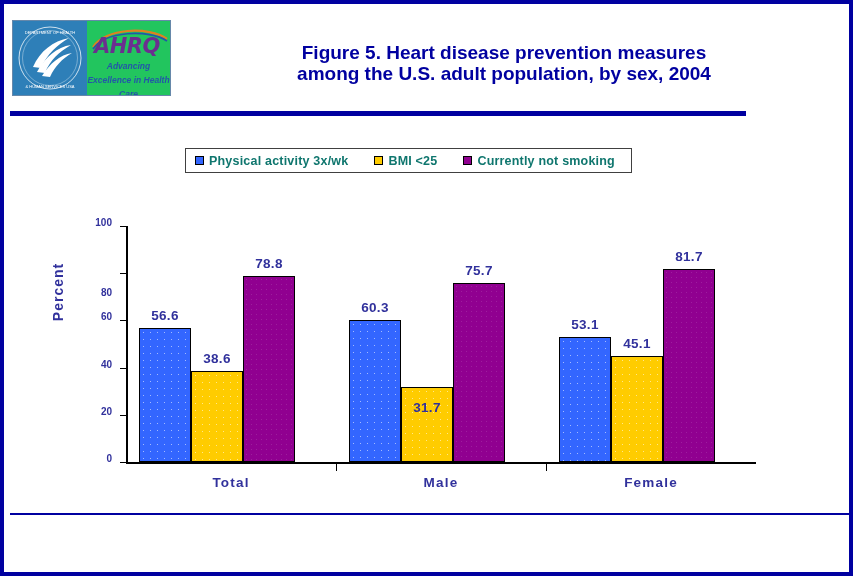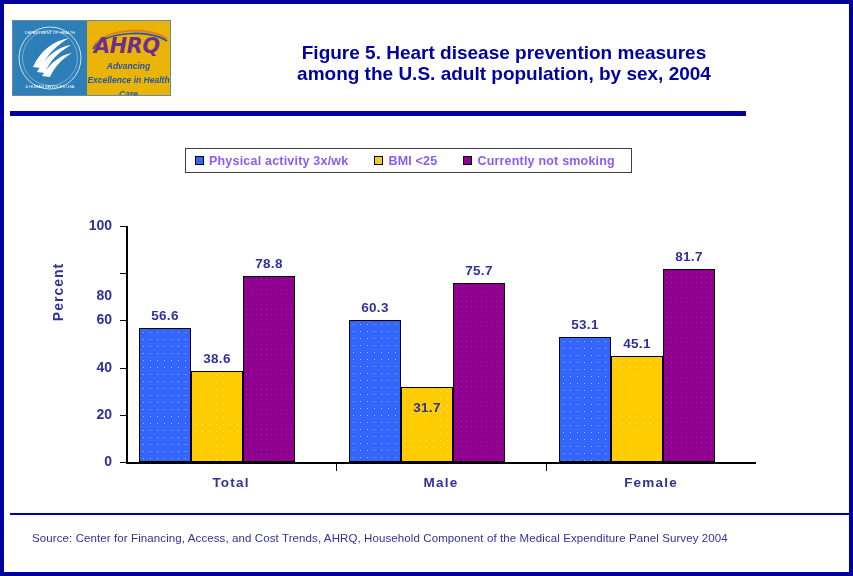--- a/index.html
+++ b/index.html
@@ -40,21 +40,21 @@
     width: 74px;
     height: 100%;
     background: #2e7fb8;
     position: relative;
     overflow: hidden;
   }
   #hhs-logo svg { position: absolute; left: 0; top: 0; }
   #ahrq-logo {
     flex: 1;
     height: 100%;
-    background: #eab308;
+    background: #22c55e;
     position: relative;
     overflow: hidden;
   }
   #ahrq-logo .ahrq-word {
     position: absolute;
     left: 7px; top: 13px;
     font-family: "DejaVu Sans", sans-serif;
     font-size: 21px;
     font-weight: bold;
     font-style: italic;
@@ -111,21 +111,21 @@
     white-space: nowrap;
   }
   .legend-item:last-child { margin-right: 7px; }
   .legend-swatch {
     width: 9px; height: 9px;
     border: 1px solid #000000;
     margin-right: 5px;
     box-sizing: border-box;
   }
   .legend-label {
-    color: #8b5cf6;
+    color: #0f766e;
     font-family: "Liberation Sans", sans-serif;
     font-size: 12.5px;
     font-weight: bold;
     letter-spacing: 0.2px;
   }
 
   
   #plot {
     position: absolute;
     left: 0; top: 0;
@@ -144,21 +144,21 @@
     font-size: 14px;
     font-weight: bold;
     letter-spacing: 1px;
   }
   .ytick-label {
     position: absolute;
     width: 34px;
     text-align: right;
     color: #31319c;
     font-family: "Liberation Sans", sans-serif;
-    font-size: 14px;
+    font-size: 10px;
     font-weight: bold;
   }
   .ytick-mark {
     position: absolute;
     width: 6px;
     height: 1px;
     background: #000000;
   }
   #yaxis-line {
     position: absolute;
@@ -334,14 +334,13 @@
     <div id="xlabel-layer">
         <div class="xtick-label" style="left: 122px; width: 210px;">Total</div>
         <div class="xtick-mark" style="left: 332px;"></div>
         <div class="xtick-label" style="left: 332px; width: 210px;">Male</div>
         <div class="xtick-mark" style="left: 542px;"></div>
         <div class="xtick-label" style="left: 542px; width: 210px;">Female</div>
       </div>
   </div>
 
   <div id="footer-rule"></div>
-  <div id="source-note">Source: Center for Financing, Access, and Cost Trends, AHRQ, Household Component of the Medical Expenditure Panel Survey 2004</div>
 </div>
 
 </body></html>

